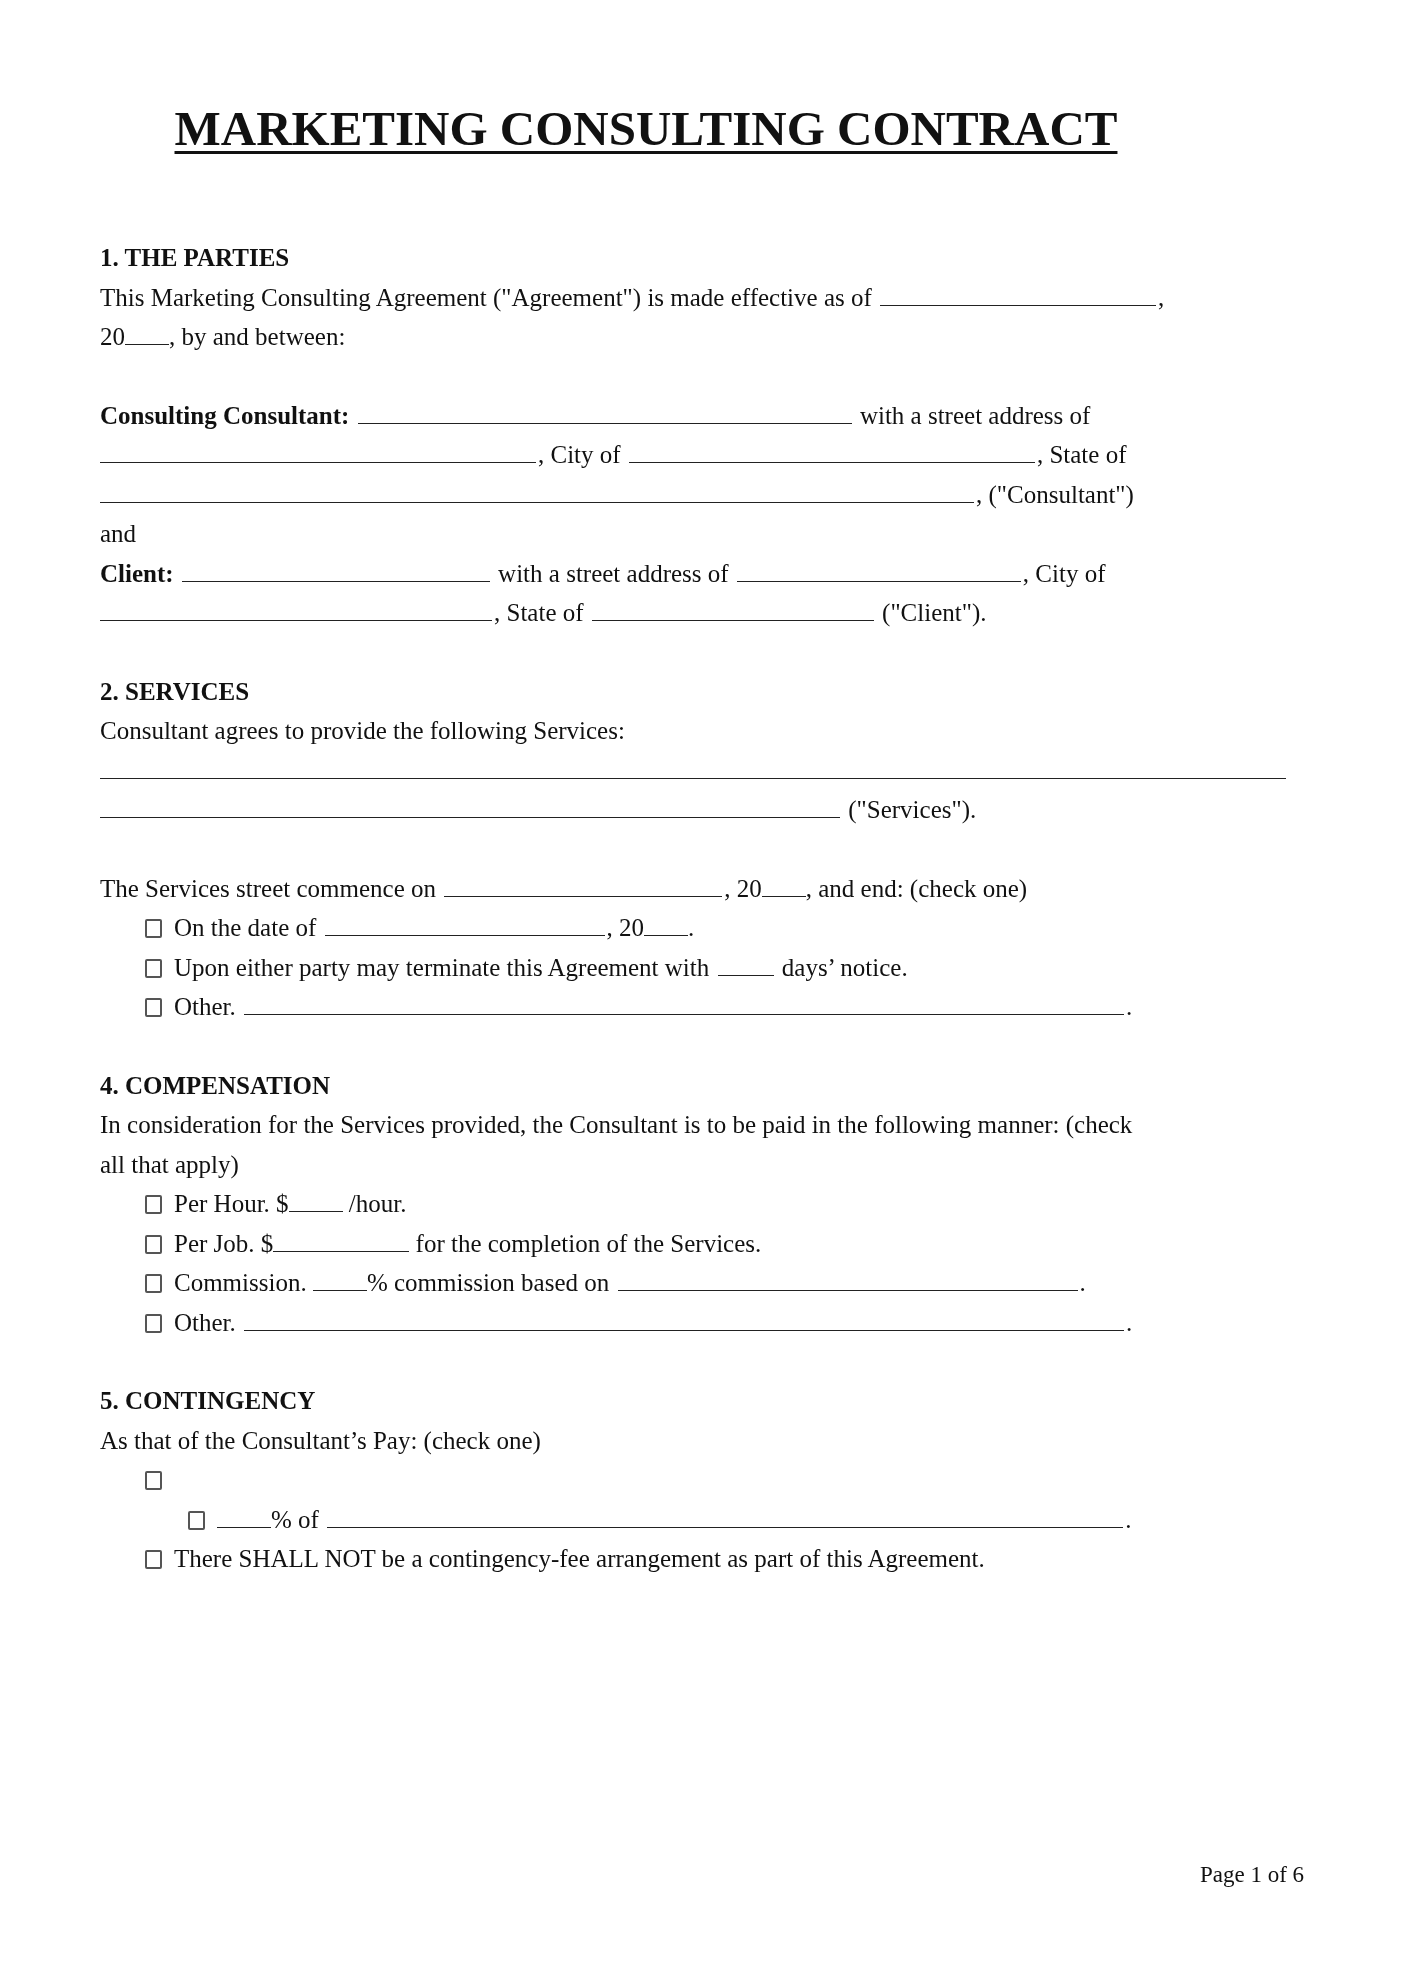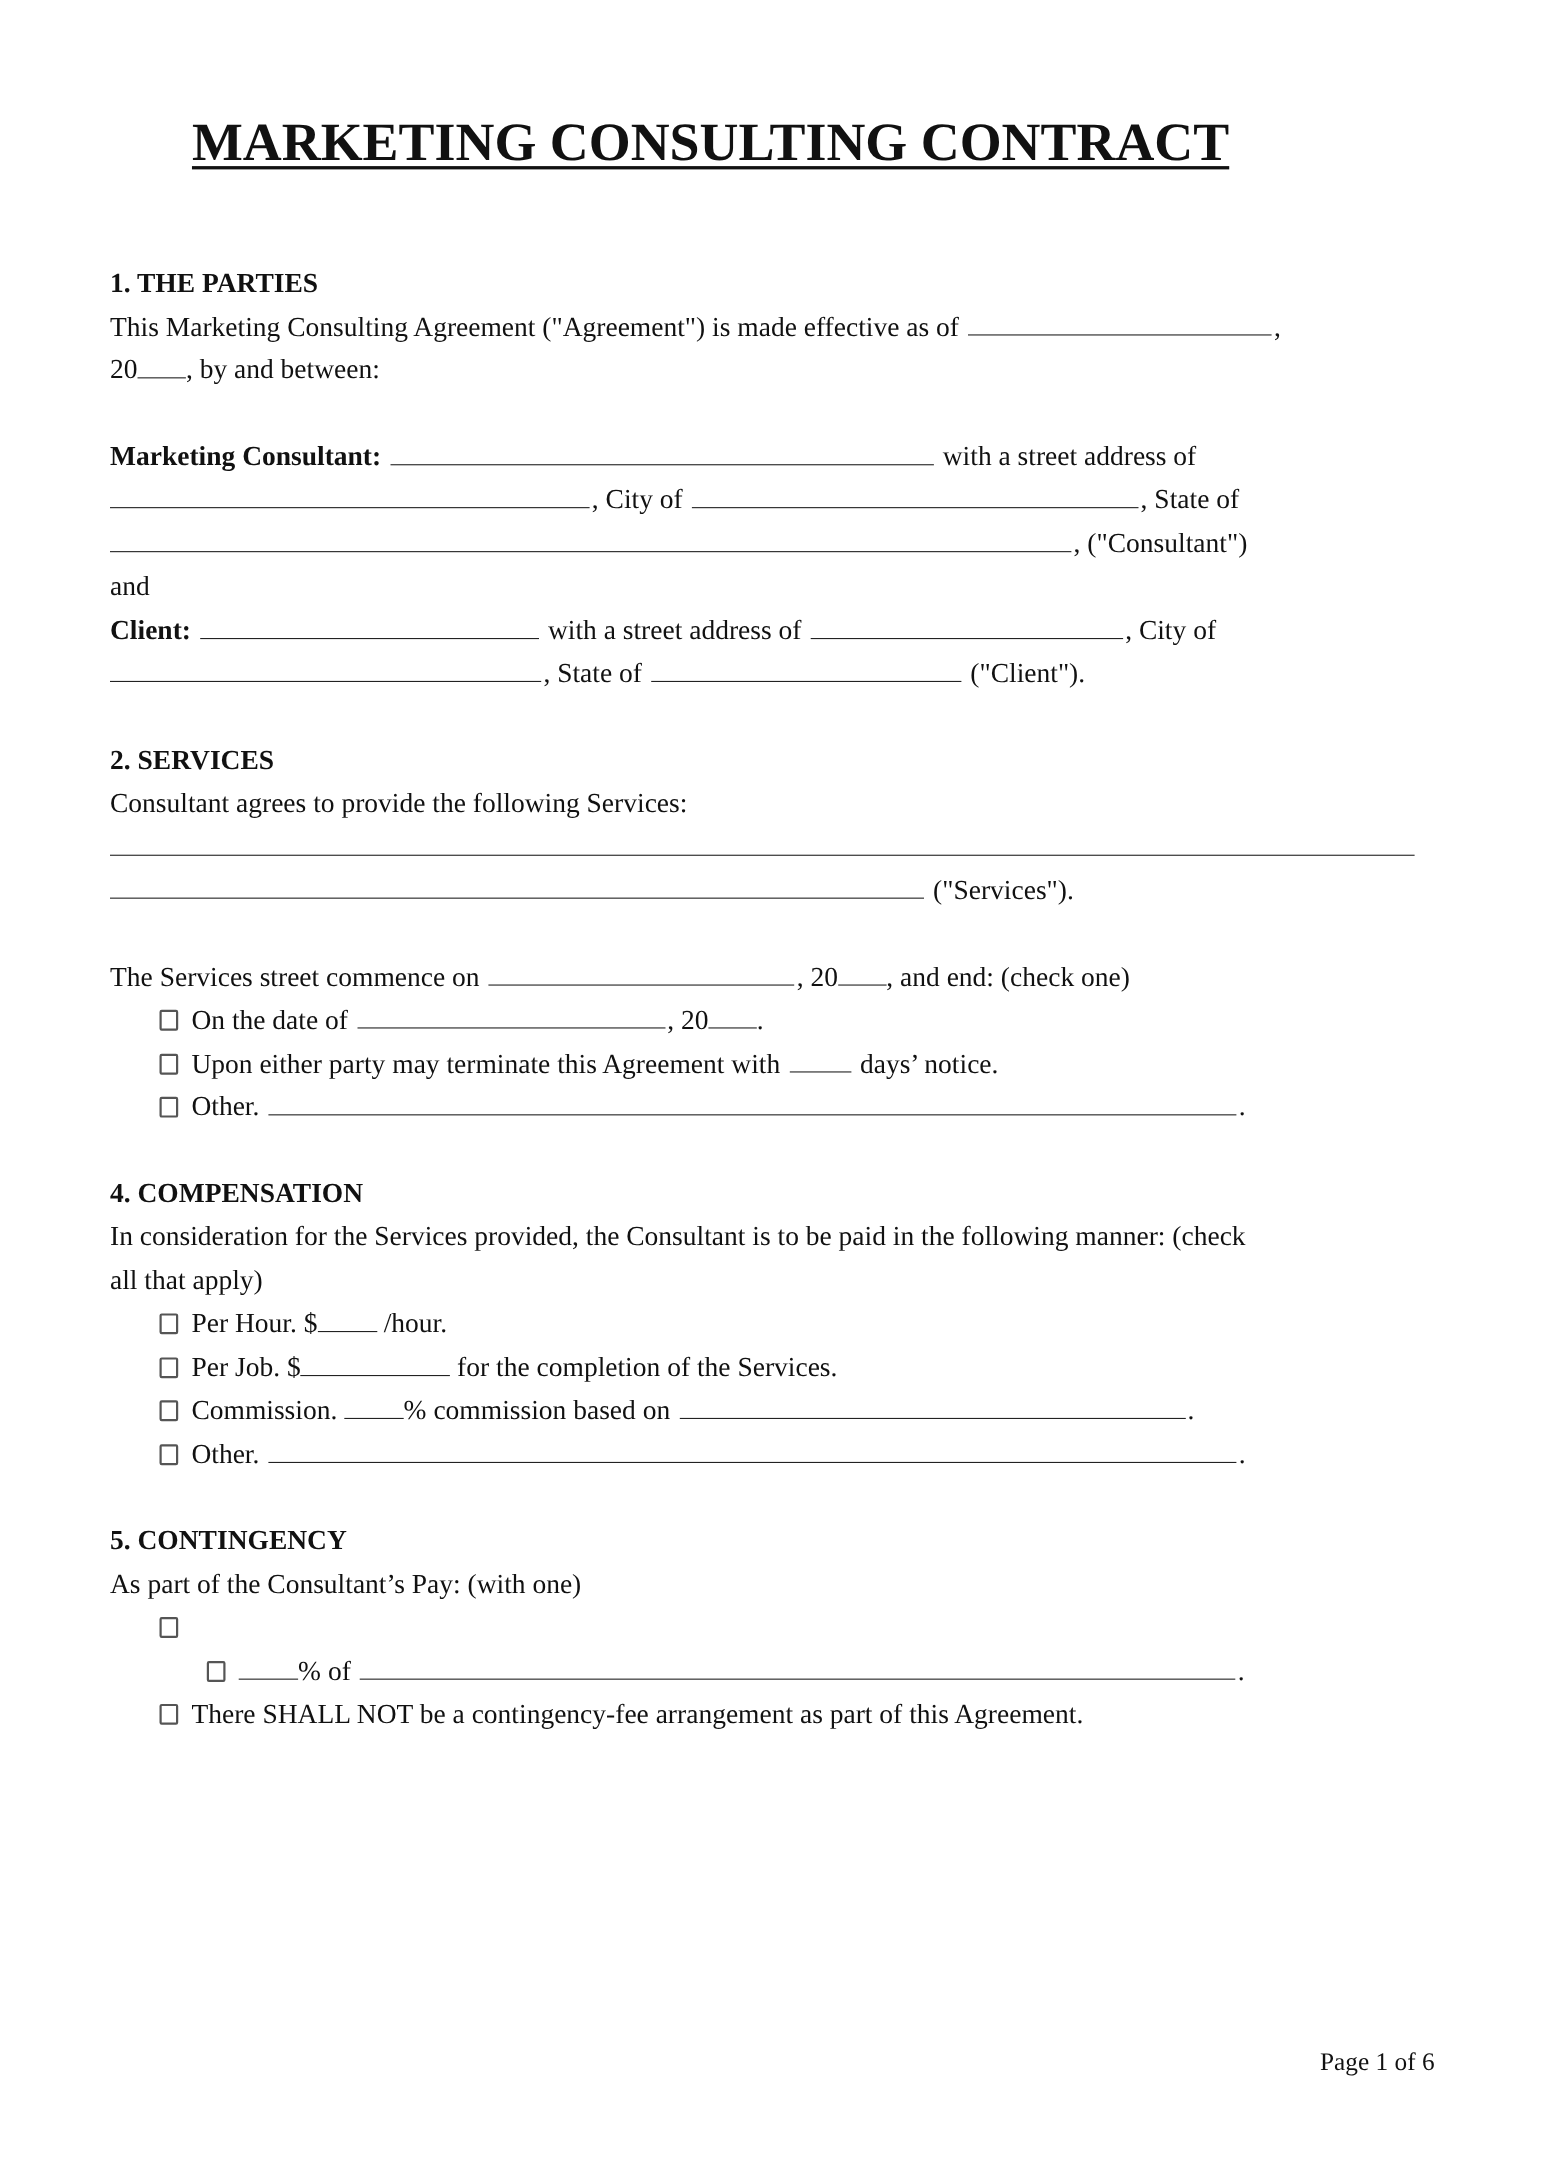--- a/index.html
+++ b/index.html
@@ -47,21 +47,21 @@
     </div>
     <div class="line">
       <span>This Marketing Consulting Agreement ("Agreement") is made effective as of</span>
       <span class="blank" style="width:276px"></span><span>,</span>
     </div>
     <div class="line">
       <span>20</span><span class="blank" style="width:44px;margin:0"></span><span>, by and between:</span>
     </div>
     <div class="gap"></div>
     <div class="line">
-      <b>Marketing Consultant:</b>
+      <b>Consulting Consultant:</b>
       <span class="blank" style="width:494px"></span>
       <span>with a street address of</span>
     </div>
     <div class="line">
       <span class="blank" style="width:436px;margin-left:0"></span><span>, City of</span>
       <span class="blank" style="width:406px"></span><span>, State of</span>
     </div>
     <div class="line">
       <span class="blank" style="width:874px;margin-left:0"></span><span>, ("Consultant")</span>
     </div>
@@ -134,21 +134,21 @@
     <div class="line indent1">
       <span class="cb"></span><span>Other.</span>
       <span class="blank" style="width:880px"></span><span>.</span>
     </div>
     <div class="gap"></div>
 
     <div class="line section-head">
       <span>5.</span>
       <span>CONTINGENCY</span>
     </div>
-    <div class="line">As part of the Consultant’s Pay: (with one)</div>
+    <div class="line">As that of the Consultant’s Pay: (check one)</div>
     <div class="line indent1">
       <span class="cb"></span>
     </div>
     <div class="line indent2">
       <span class="cb"></span><span class="blank" style="width:54px;margin:0"></span><span>% of</span>
       <span class="blank" style="width:796px"></span><span>.</span>
     </div>
     <div class="line indent1">
       <span class="cb"></span><span>There SHALL NOT be a contingency-fee arrangement as part of this Agreement.</span>
     </div>

